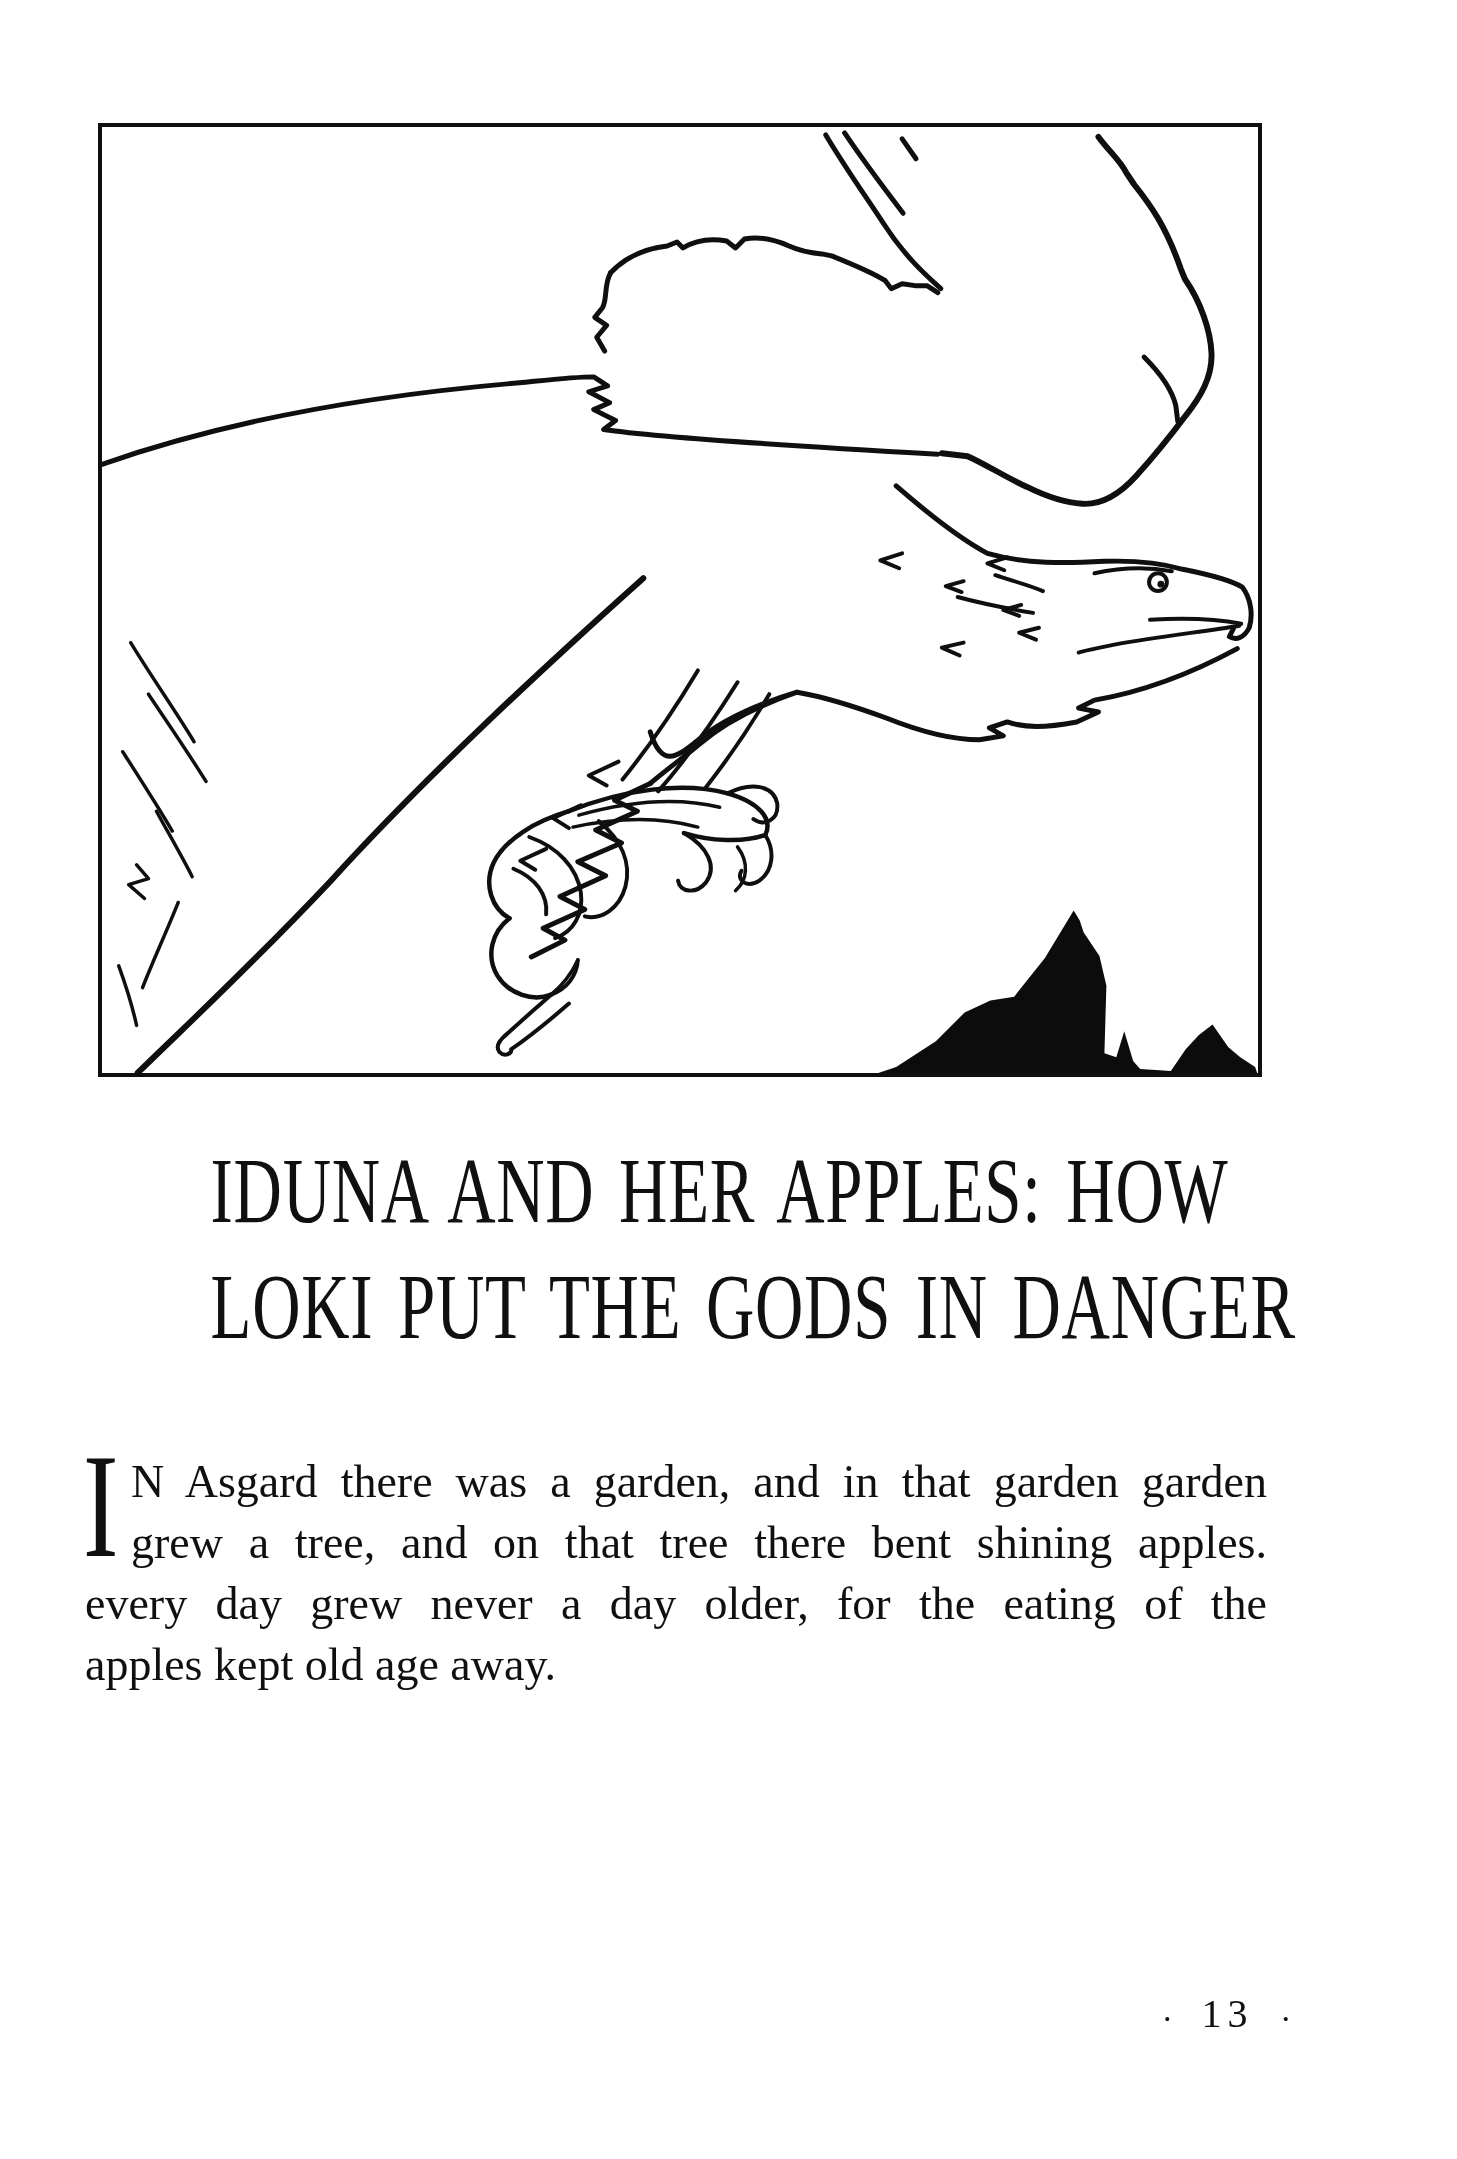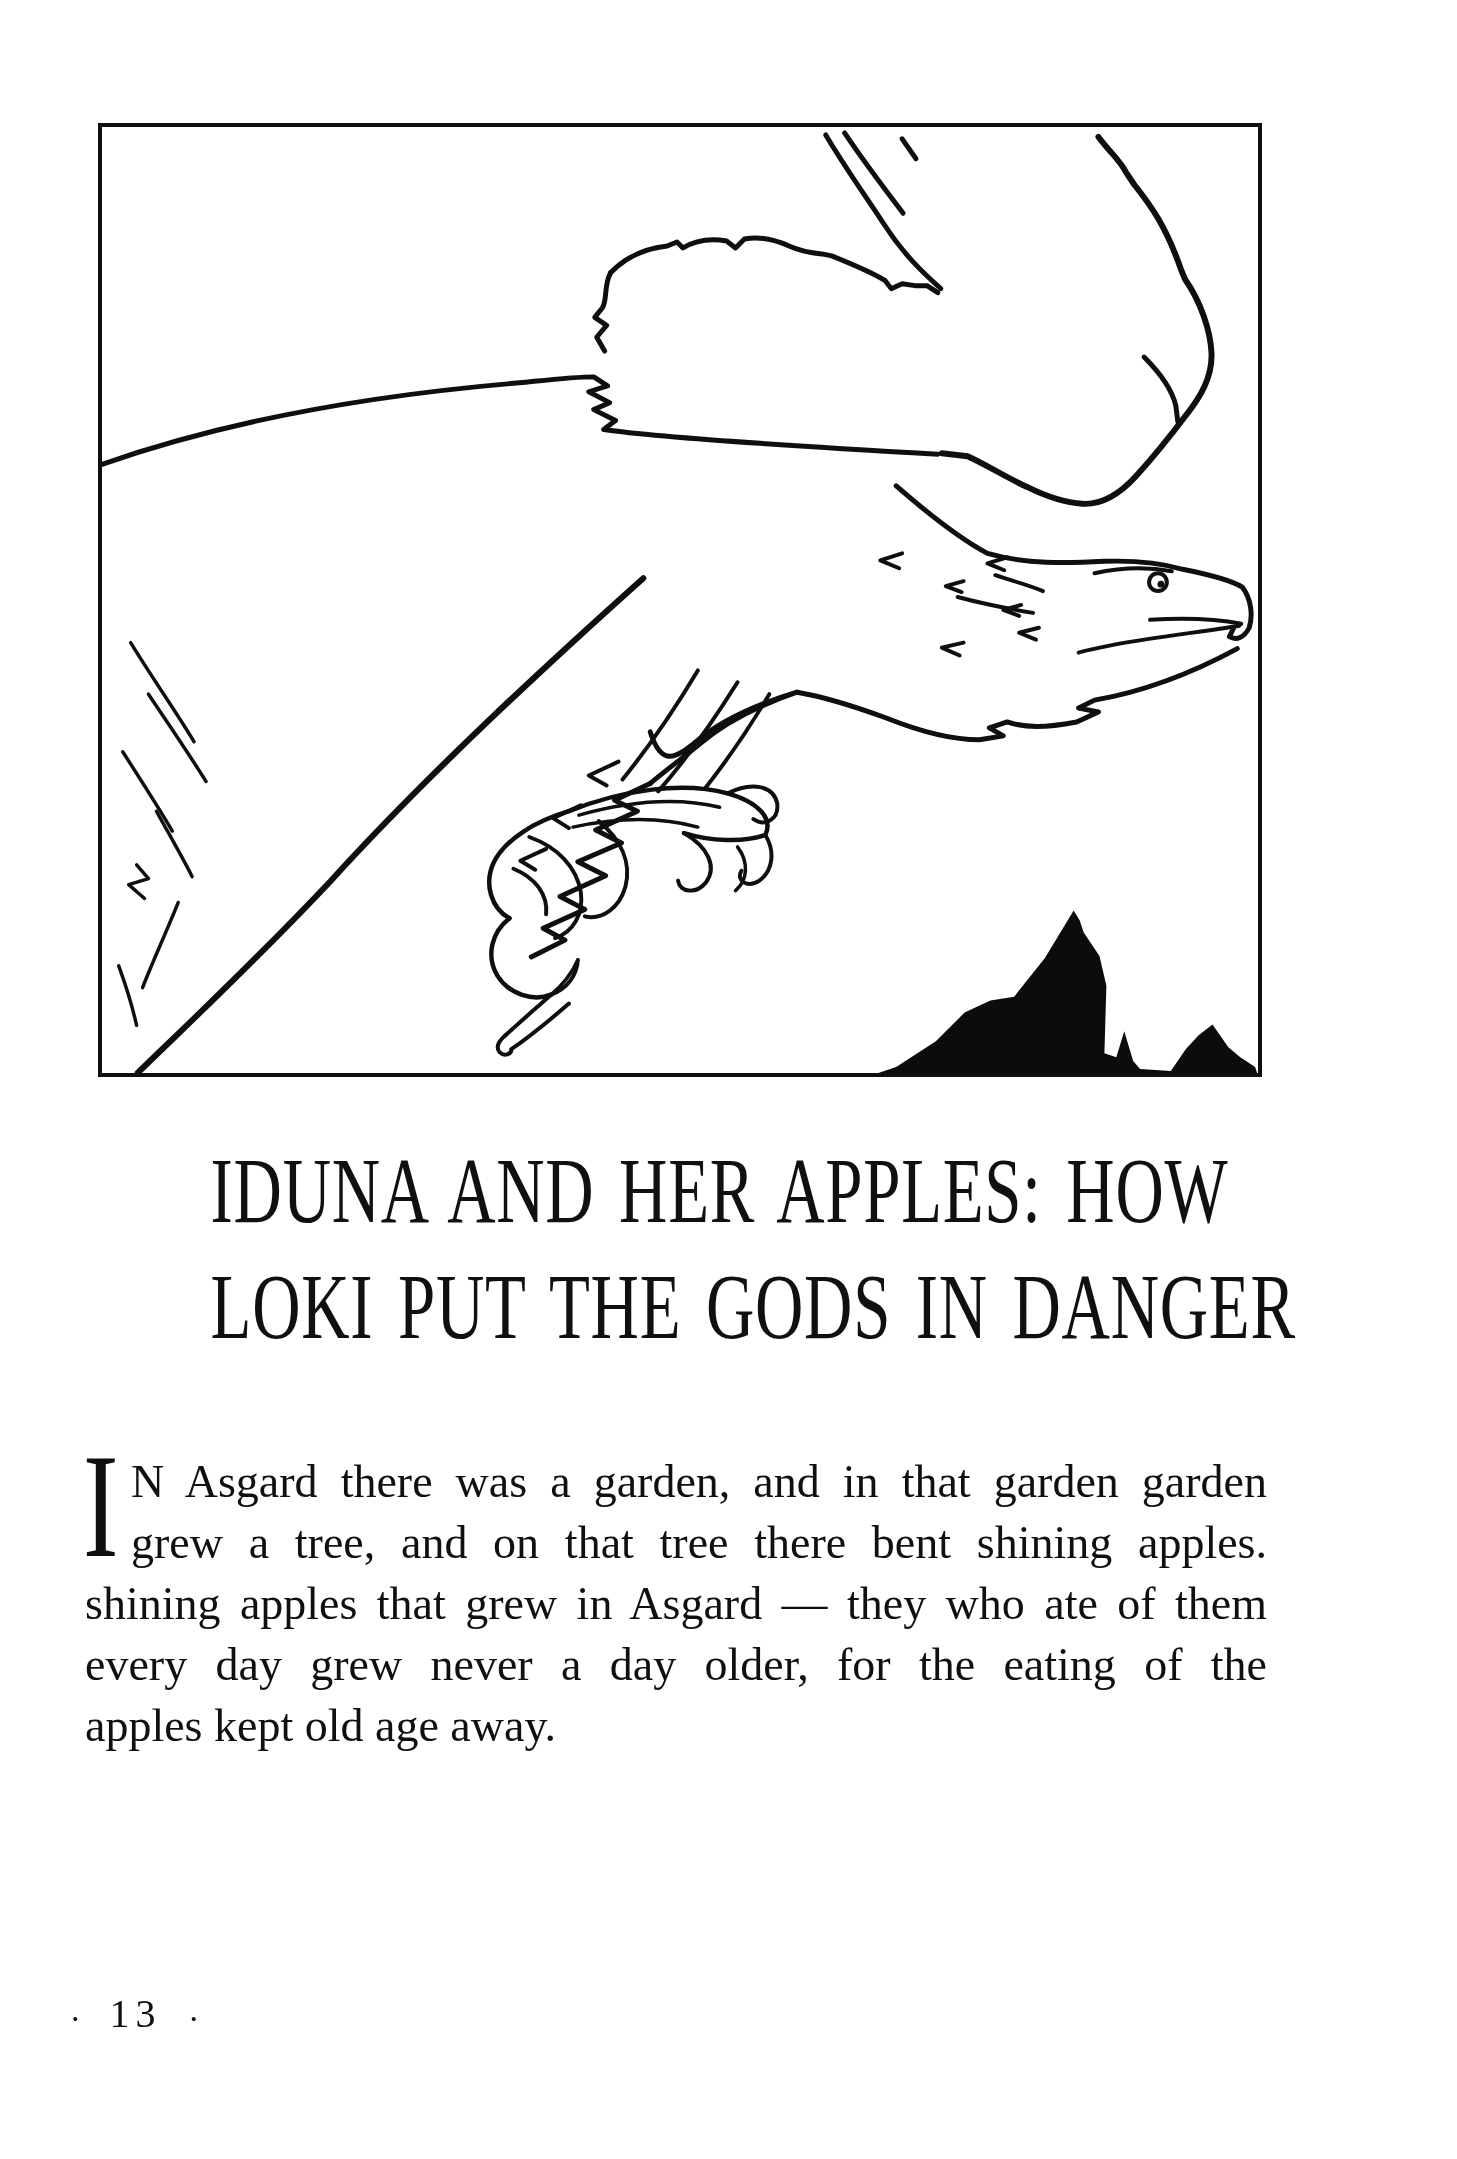--- a/index.html
+++ b/index.html
@@ -30,22 +30,22 @@
   }
   .bodytext .bline{text-align:justify;text-align-last:justify;}
   .bodytext .bline.last{text-align-last:left;}
   .bodytext .bline.indent{padding-left:46px;box-sizing:border-box;}
   .dropcap{
     position:absolute;left:-2px;top:4px;font-size:148px;line-height:102px;
     transform:scaleX(0.72);transform-origin:0 0;font-weight:500;
   }
   
   .folio{
-    position:absolute;left:43px;top:1990px;width:1290px;
-    text-align:left;font-size:40px;letter-spacing:2px;
+    position:absolute;left:30px;top:1990px;width:1290px;
+    text-align:right;font-size:40px;letter-spacing:2px;
     font-feature-settings:"onum" 1;
   }
   .folio .dot{display:inline-block;margin:0 28px;transform:translateY(-6px);font-size:34px;}
   .folio .num{display:inline-block;letter-spacing:6px;}
 </style>
 </head>
 <body>
 
 <figure class="plate" style="margin:0">
   <svg viewBox="0 0 1164 954" aria-hidden="true">
@@ -167,21 +167,20 @@
   <div class="tline">IDUNA AND HER APPLES: HOW</div>
   <div class="tline">LOKI PUT THE GODS IN DANGER</div>
 </header>
 
 <main class="bodytext" style="position:absolute;">
   <span class="dropcap">I</span>
   <div>
 
   <div class="bline indent">N Asgard there was a garden, and in that garden garden</div>
       <div class="bline indent">grew a tree, and on that tree there bent shining apples.</div>
-      <div class="bline">shining apples that grew in Asgard — they who ate of them</div>
       <div class="bline">every day grew never a day older, for the eating of the</div>
       <div class="bline last">apples kept old age away.</div>
     </div>
 </main>
 
 <footer class="folio">
   <span class="dot">.</span><span class="num">13</span><span class="dot">.</span>
 </footer>
 
 </body></html>

